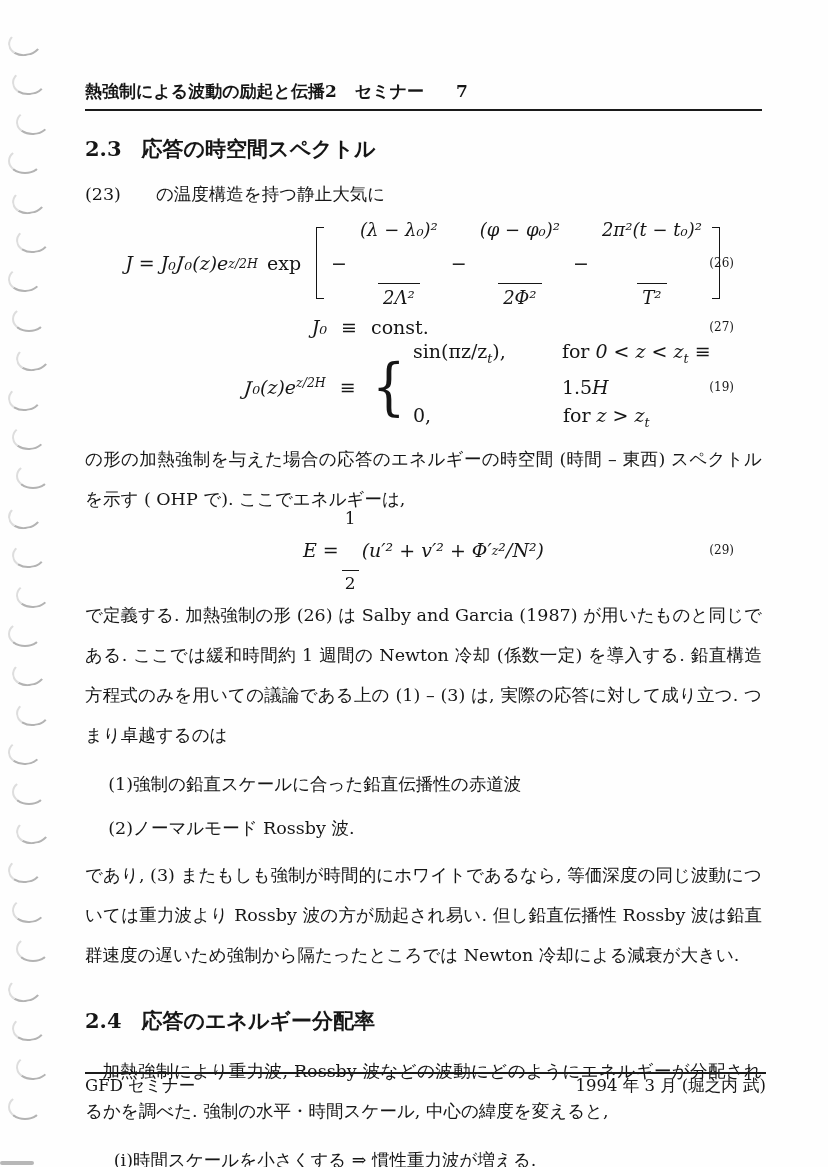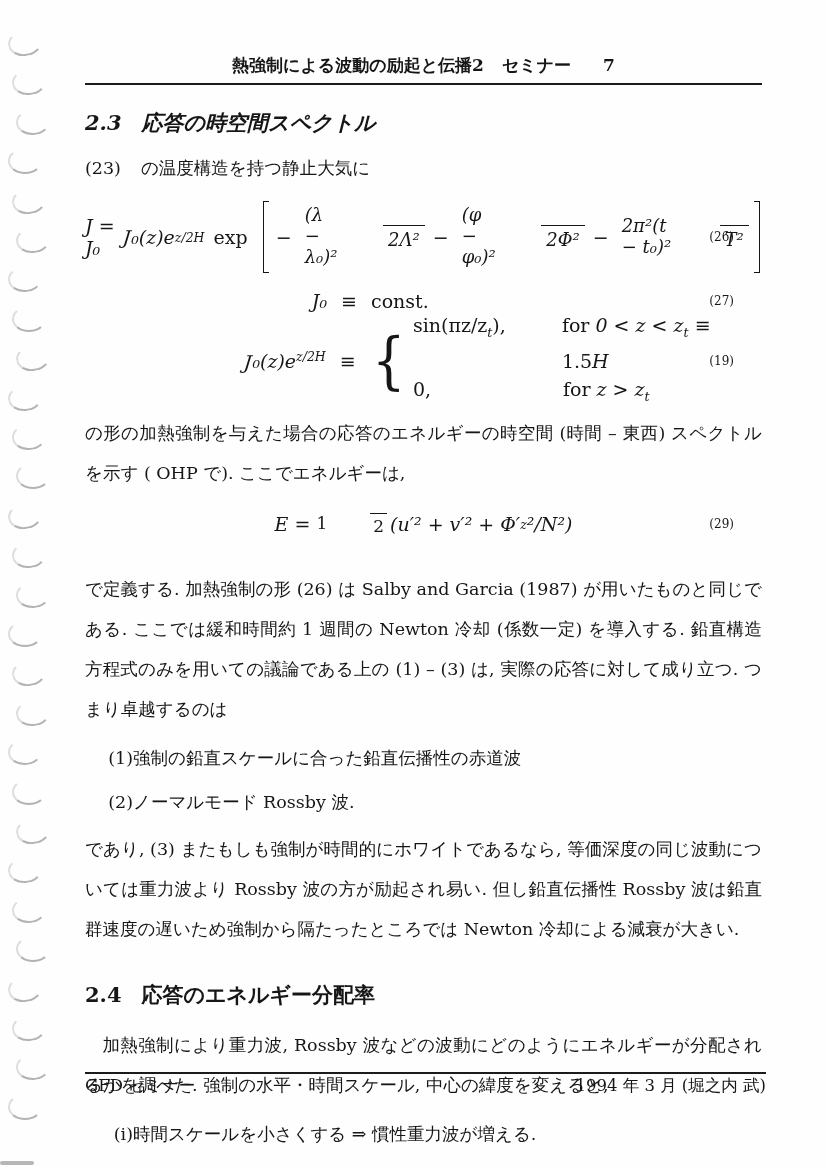--- a/index.html
+++ b/index.html
@@ -18,35 +18,35 @@
     border:2px solid transparent;
     border-bottom-color:#b3b3b3;border-left-color:#dddddd;
     transform:rotate(-7deg);
   }
   .smudge{position:absolute;left:0;bottom:2px;width:34px;height:4px;background:#9f9f9f;opacity:.75;border-radius:2px;}
 
   .content{position:absolute;left:85px;right:66px;top:0;}
 
   
   .hdr{
-    display:flex;justify-content:center;align-items:flex-end;
-    padding-top:54px;padding-bottom:7px;border-bottom:2px solid #1b1b1b;
+    display:flex;justify-content:flex-start;align-items:flex-end;
+    padding-top:80px;padding-bottom:7px;border-bottom:2px solid #1b1b1b;
     font-weight:bold;font-size:17px;line-height:22px;
   }
   .hdr-right{display:flex;gap:18px;align-items:flex-end;}
   .hdr-right .pgno{margin-left:14px;}
 
   
   .sec{display:flex;gap:20px;font-weight:bold;font-size:21px;line-height:28px;}
-  .sec23{margin-top:24px;font-style:italic;}
+  .sec23{margin-top:24px;}
   .sec24{margin-top:32px;}
 
   
   .para{font-size:17.5px;line-height:40px;text-align:justify;}
-  .p-intro{margin-top:16px;display:flex;gap:20px;line-height:30px;}
+  .p-intro{margin-top:16px;display:flex;gap:35px;line-height:30px;}
   .p-spectrum{margin-top:14px;}
   .p-define{margin-top:16px;}
   .p-rossby{margin-top:12px;}
   .p-energy{margin-top:16px;text-indent:1em;}
 
   
   .list{margin-top:14px;}
   .list-item{display:flex;margin-top:14px;font-size:17.5px;line-height:30px;}
   .list-item .lbl{width:48px;text-align:right;flex:0 0 48px;}
   .list-item .txt{margin-left:0;}
@@ -54,21 +54,21 @@
   
   .eq{position:relative;font-size:19px;}
   .eq .eqnum{position:absolute;right:28px;top:50%;transform:translateY(-50%);font-size:12px;}
   .mi{font-style:italic;}
   .rm{font-style:normal;}
   sup.mi{font-size:12.5px;}
   sub.mi{font-size:12.5px;}
   .scr{font-style:italic;transform:skewX(-6deg);display:inline-block;padding-right:1px;}
 
   .eq26{margin-top:16px;height:76px;display:flex;align-items:center;justify-content:center;}
-  .frac{display:inline-flex;flex-direction:row;align-items:center;vertical-align:middle;margin:0 3px;font-size:18px;gap:40px;}
+  .frac{display:inline-flex;flex-direction:column;align-items:center;vertical-align:middle;margin:0 3px;font-size:18px;gap:40px;}
   .frac .num{padding:0 5px 3px;}
   .frac .den{border-top:1.6px solid #161616;padding:3px 5px 0;}
   .bigbr{width:7px;align-self:stretch;margin:2px 2px;}
   .lbr{border:1.8px solid #141414;border-right:none;margin-left:8px;}
   .rbr{border:1.8px solid #141414;border-left:none;}
   .msign{margin:0 5px;}
   .expfn{margin:0 7px 0 9px;}
 
   .alignblk{margin-top:8px;padding-left:42px;}
   .eqrow{display:flex;align-items:center;}

